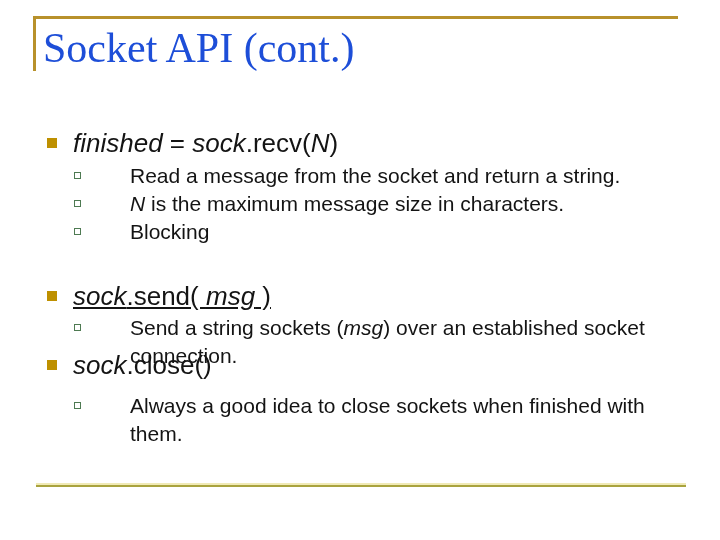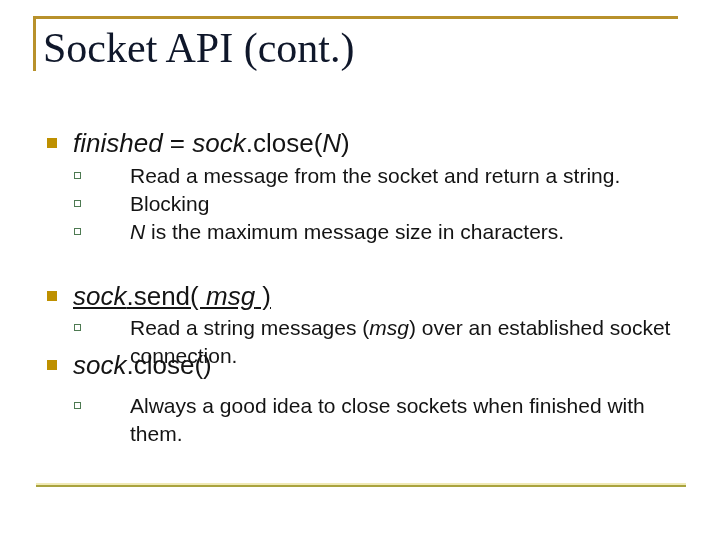--- a/index.html
+++ b/index.html
@@ -9,21 +9,21 @@
   }
   
   .rule-top{position:absolute;left:33px;top:16px;width:645px;height:3px;background:#B8912B;}
   .rule-left{position:absolute;left:33px;top:16px;width:3px;height:55px;background:#B8912B;}
   .rule-bottom{position:absolute;left:36px;top:483px;width:650px;height:4px;
     background:linear-gradient(to bottom,#F0EAB6 0%,#F0EAB6 48%,#A9A33E 52%,#A9A33E 100%);}
   
   .title{
     position:absolute;left:43px;top:22px;
     font-family:"Liberation Serif",serif;font-size:42px;line-height:52px;
-    color:#0f172a;white-space:nowrap;text-align:center;
+    color:#1d4ed8;white-space:nowrap;text-align:center;
   }
   
   .h-row{position:absolute;left:47px;display:flex;align-items:flex-start;white-space:nowrap;}
   .h-row .marker{flex:0 0 auto;width:10px;height:10px;background:#BE9000;margin-top:12px;margin-right:16px;}
   .h-text{font-size:26px;line-height:34px;}
   .h1-row{top:126px;}
   .h2-row{top:279px;text-decoration:underline;}
   .h3-row{top:348px;}
   
   .sub-list{position:absolute;left:74px;width:610px;}
@@ -40,47 +40,47 @@
 <body>
 
 <div class="rule-top"></div>
 <div class="rule-left"></div>
 <div class="rule-bottom"></div>
 
 <div class="title">Socket API (cont.)</div>
 
 <div class="h-row h1-row">
   <span class="marker"></span>
-  <span class="h-text"><span class="it">finished</span><span> = </span><span class="it">sock</span><span>.close(</span><span class="it">N</span><span>)</span></span>
+  <span class="h-text"><span class="it">finished</span><span> = </span><span class="it">sock</span><span>.recv(</span><span class="it">N</span><span>)</span></span>
 </div>
 
 <div class="sub-list sub1">
   <div class="sub-item">
     <span class="marker"></span>
     <span class="sub-text"><span>Read a message from the socket and return a string.</span></span>
   </div>
   <div class="sub-item">
     <span class="marker"></span>
-    <span class="sub-text"><span>Blocking</span></span>
+    <span class="sub-text"><span class="it">N</span><span> is the maximum message size in characters.</span></span>
   </div>
   <div class="sub-item">
     <span class="marker"></span>
-    <span class="sub-text"><span class="it">N</span><span> is the maximum message size in characters.</span></span>
+    <span class="sub-text"><span>Blocking</span></span>
   </div>
 </div>
 
 <div class="h-row h2-row">
   <span class="marker"></span>
   <span class="h-text"><span class="it">sock</span><span>.send( </span><span class="it">msg</span><span> )</span></span>
 </div>
 
 <div class="sub-list sub2">
   <div class="sub-item">
     <span class="marker"></span>
-    <span class="sub-text"><span>Read a string messages (</span><span class="it">msg</span><span>) over an established socket connection.</span></span>
+    <span class="sub-text"><span>Send a string sockets (</span><span class="it">msg</span><span>) over an established socket connection.</span></span>
   </div>
 </div>
 
 <div class="h-row h3-row">
   <span class="marker"></span>
   <span class="h-text"><span class="it">sock</span><span>.close()</span></span>
 </div>
 
 <div class="sub-list sub3">
   <div class="sub-item">

